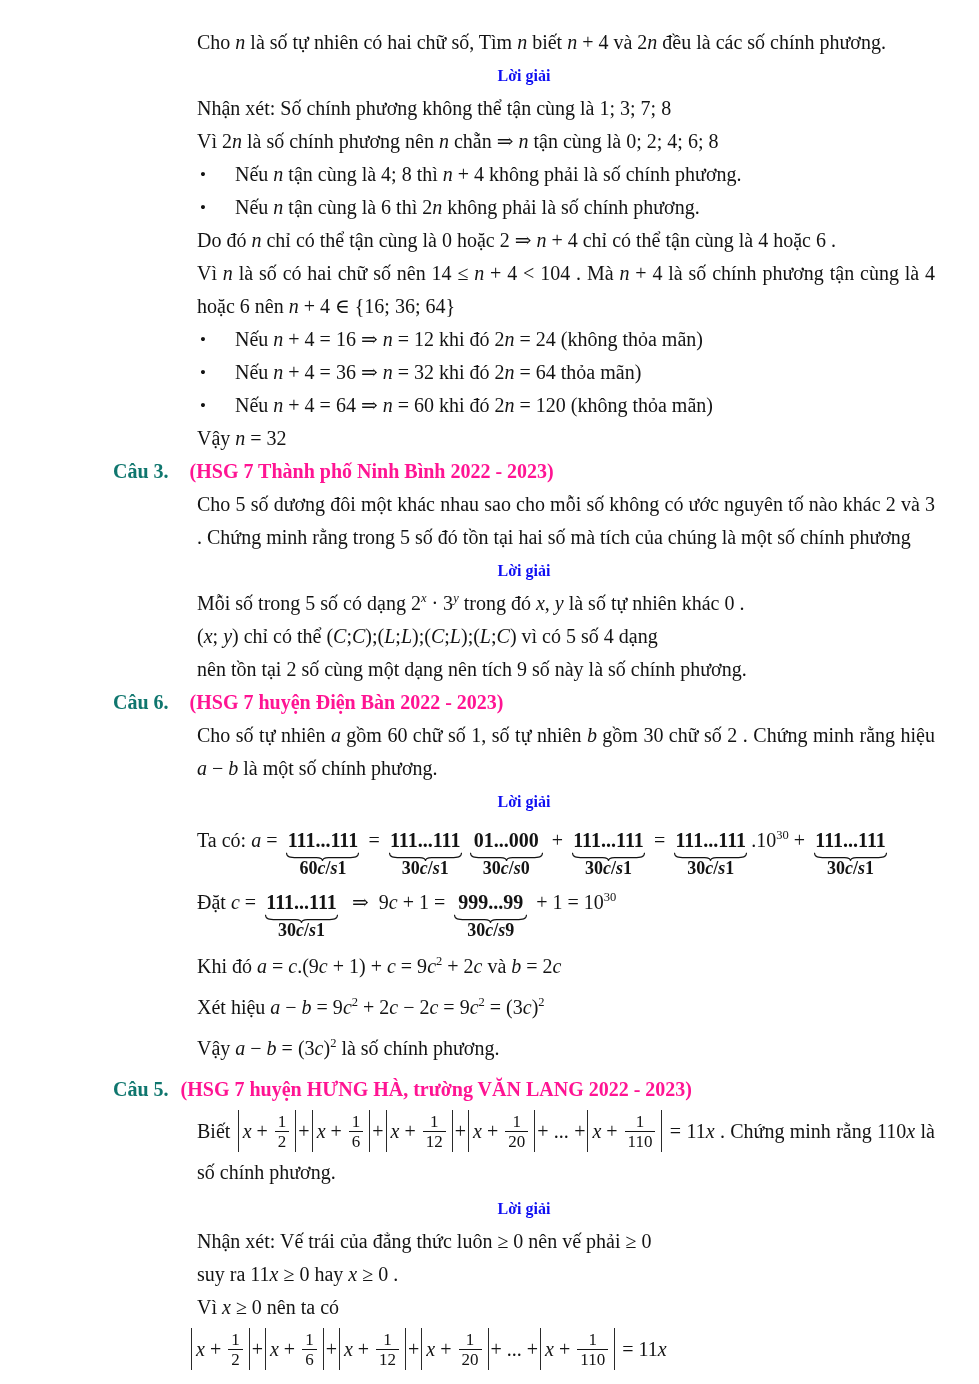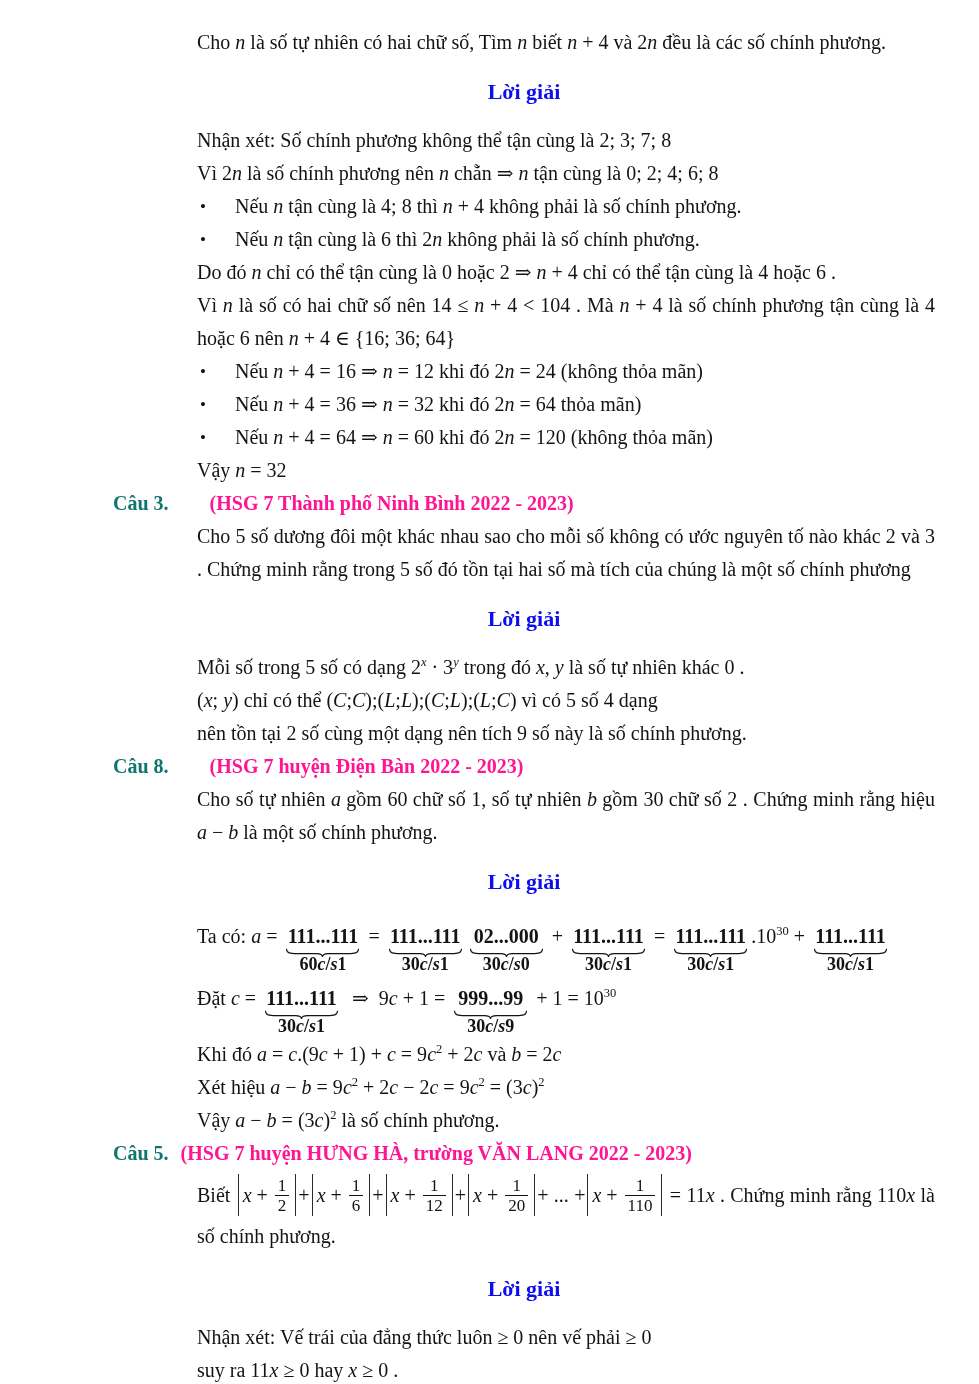--- a/index.html
+++ b/index.html
@@ -10,26 +10,26 @@
     padding:26px 44px 0 113px;
     background:#ffffff;
     font-family:"Liberation Serif","DejaVu Serif",serif;
     font-size:20px;line-height:33px;color:#131313;
     overflow:hidden;
   }
   p{margin:0;}
   .body{margin-left:84px;text-align:justify;}
   .loigiai{
     text-align:center;font-weight:700;color:#0d0df2;
-    margin:16px;font-size:22px;line-height:33px;
+    margin:0;font-size:16px;line-height:33px;
   }
   .cau-row{font-weight:700;line-height:33px;}
   .cau-label{color:#0f766e;}
   .cau-source{color:#ff1493;}
-  .gap-wide{margin-left:36px;}
+  .gap-wide{margin-left:16px;}
   .gap-tight{margin-left:7px;}
   .bullet-row{display:flex;margin-left:87px;}
   .bullet{width:35px;flex:0 0 35px;font-size:17px;}
   .bullet-text{flex:1;}
   sup{font-size:12.5px;line-height:0;}
   
   .mathrow{margin-left:84px;padding:6px 0 4px 0;white-space:nowrap;}
   .mh{white-space:pre;text-align:center;}
   .ub{
     display:inline-grid;
@@ -44,32 +44,32 @@
   
   f{display:inline-flex;flex-direction:column;align-items:center;
     font-size:17px;line-height:19px;vertical-align:4px;margin:0 2px;}
   fn{display:block;padding:0 3px;}
   fd{display:block;border-top:1px solid #131313;padding:0 3px;}
   
   ab{display:inline-flex;align-items:center;
      border-left:1.3px solid #2a2a2a;border-right:1.3px solid #2a2a2a;
      padding:1px 4px;margin:0 2px;}
   .tallrow{line-height:40px;}
-  .sp8{}
+  .sp8{margin-top:8px;}
   .sp4{margin-top:4px;}
 </style>
 </head>
 <body>
 
 <div class="page">
 
   <section>
     <p class="body">Cho <i>n</i> là số tự nhiên có hai chữ số, Tìm <i>n</i> biết <i>n</i> + 4 và 2<i>n</i> đều là các số chính phương.</p>
     <p class="loigiai">Lời giải</p>
-    <p class="body">Nhận xét: Số chính phương không thể tận cùng là 2; 3; 7; 8</p>
+    <p class="body">Nhận xét: Số chính phương không thể tận cùng là 1; 3; 7; 8</p>
     <p class="body">Vì 2<i>n</i> là số chính phương nên <i>n</i> chẵn ⇒ <i>n</i> tận cùng là 0; 2; 4; 6; 8</p>
     <div class="bullet-row">
       <span class="bullet">•</span>
       <span class="bullet-text">Nếu <i>n</i> tận cùng là 4; 8 thì <i>n</i> + 4 không phải là số chính phương.</span>
     </div>
     <div class="bullet-row">
       <span class="bullet">•</span>
       <span class="bullet-text">Nếu <i>n</i> tận cùng là 6 thì 2<i>n</i> không phải là số chính phương.</span>
     </div>
     <p class="body">Do đó <i>n</i> chỉ có thể tận cùng là 0 hoặc 2 ⇒ <i>n</i> + 4 chỉ có thể tận cùng là 4 hoặc 6 .</p>
@@ -96,21 +96,21 @@
     </div>
     <p class="body">Cho 5 số dương đôi một khác nhau sao cho mỗi số không có ước nguyên tố nào khác 2 và 3 . Chứng minh rằng trong 5 số đó tồn tại hai số mà tích của chúng là một số chính phương</p>
     <p class="loigiai">Lời giải</p>
     <p class="body">Mỗi số trong 5 số có dạng 2<sup><i>x</i></sup> · 3<sup><i>y</i></sup> trong đó <i>x</i>, <i>y</i> là số tự nhiên khác 0 .</p>
     <p class="body">(<i>x</i>; <i>y</i>) chỉ có thể (<i>C</i>;<i>C</i>);(<i>L</i>;<i>L</i>);(<i>C</i>;<i>L</i>);(<i>L</i>;<i>C</i>) vì có 5 số 4 dạng</p>
     <p class="body">nên tồn tại 2 số cùng một dạng nên tích 9 số này là số chính phương.</p>
   </section>
 
   <section>
     <div class="cau-row">
-      <span class="cau-label">Câu 8.</span>
+      <span class="cau-label">Câu 6.</span>
       <span class="cau-source gap-wide">(HSG 7 huyện Điện Bàn 2022 - 2023)</span>
     </div>
     <p class="body">Cho số tự nhiên <i>a</i> gồm 60 chữ số 1, số tự nhiên <i>b</i> gồm 30 chữ số 2 . Chứng minh rằng hiệu <i>a</i> − <i>b</i> là một số chính phương.</p>
     <p class="loigiai">Lời giải</p>
     <div class="mathrow"><span class="mh">Ta có: <i>a</i> = </span><span class="ub">
           <span class="ub-top">111...111</span>
           <span class="ub-brace">
             <svg viewBox="0 0 100 12" preserveAspectRatio="none">
               <path d="M2,1 C2,7 7,7.5 16,7.5 L42,7.5 C47.5,7.5 50,8.5 50,12 C50,8.5 52.5,7.5 58,7.5 L84,7.5 C93,7.5 98,7 98,1" fill="none" stroke="#131313" stroke-width="1.1" vector-effect="non-scaling-stroke"></path>
             </svg>
@@ -118,21 +118,21 @@
           <span class="ub-lbl">60<i>c</i>/<i>s</i>1</span>
         </span><span class="mh"> = </span><span class="ub">
           <span class="ub-top">111...111</span>
           <span class="ub-brace">
             <svg viewBox="0 0 100 12" preserveAspectRatio="none">
               <path d="M2,1 C2,7 7,7.5 16,7.5 L42,7.5 C47.5,7.5 50,8.5 50,12 C50,8.5 52.5,7.5 58,7.5 L84,7.5 C93,7.5 98,7 98,1" fill="none" stroke="#131313" stroke-width="1.1" vector-effect="non-scaling-stroke"></path>
             </svg>
           </span>
           <span class="ub-lbl">30<i>c</i>/<i>s</i>1</span>
         </span><span class="ub">
-          <span class="ub-top">02...000</span>
+          <span class="ub-top">01...000</span>
           <span class="ub-brace">
             <svg viewBox="0 0 100 12" preserveAspectRatio="none">
               <path d="M2,1 C2,7 7,7.5 16,7.5 L42,7.5 C47.5,7.5 50,8.5 50,12 C50,8.5 52.5,7.5 58,7.5 L84,7.5 C93,7.5 98,7 98,1" fill="none" stroke="#131313" stroke-width="1.1" vector-effect="non-scaling-stroke"></path>
             </svg>
           </span>
           <span class="ub-lbl">30<i>c</i>/<i>s</i>0</span>
         </span><span class="mh"> + </span><span class="ub">
           <span class="ub-top">111...111</span>
           <span class="ub-brace">
             <svg viewBox="0 0 100 12" preserveAspectRatio="none">

